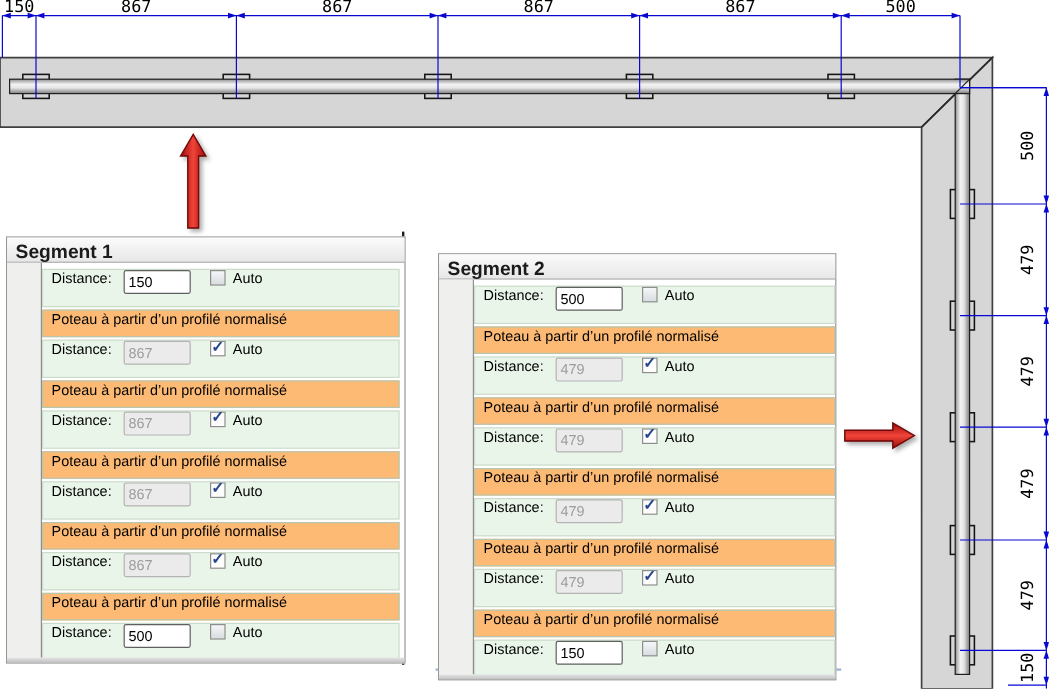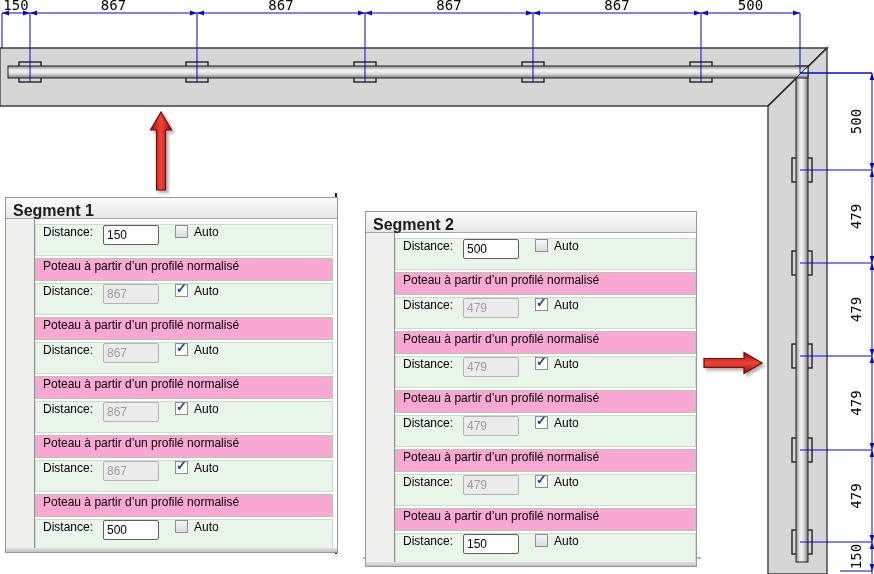--- a/index.html
+++ b/index.html
@@ -8,21 +8,21 @@
   #drawing{position:absolute;left:0;top:0}
   .dimtext{font-family:"DejaVu Sans Mono",monospace;font-size:14px;fill:#000}
   .panel{position:absolute;background:#fff;border:1px solid #979797;box-sizing:border-box}
   .panel-header{height:21px;background:linear-gradient(#fbfbfb,#e7e7e7);border-bottom:1px solid #a9a9a9;
        box-sizing:border-box;padding:4px 0 0 7px;font-size:16px;font-weight:bold;color:#1b1b1b}
   .panel-gutter{position:absolute;top:21px;left:0;width:28px;bottom:4px;background:#efefee;
        border-right:1px solid #8f8f8f}
   .panel-rows{position:absolute}
   .row{box-sizing:border-box;margin-bottom:2px;font-size:12px;color:#000;display:flex;align-items:flex-start}
   .row.d{height:32px;background:#eaf5e9;border:1px solid #ccdccc}
-  .row.p{height:23px;background:#f9a8d4;border:1px solid #b6c6af}
+  .row.p{height:23px;background:#fdba74;border:1px solid #b6c6af}
   .dl{margin-left:7px;width:56px}
   .di{margin-left:4px;width:56px;height:20px;border:1px solid #5f5f5f;border-radius:2px;
       font-family:"Liberation Sans",sans-serif;font-size:12px;padding:0 3px;background:#fff;color:#000;box-sizing:border-box}
   .di:disabled{background:#ebebeb;border-color:#b3b3b3;color:#9c9c9c}
   .cb{margin-left:16px;width:13px;height:13px;border:1px solid #8d8d8d;flex:0 0 13px;
       background:linear-gradient(#f5f6f7,#d9dde0);box-sizing:border-box;position:relative}
   .cb.checked{background:#fdfdfd}
   .cb .mark{position:absolute;left:0px;top:-4px;font-size:13px;font-weight:bold;color:#26468f}
   .al{margin-left:6px}
   .panel-footer{position:absolute;left:0;right:0;bottom:0;height:4px;background:linear-gradient(#e4e4e4,#c2c2c2)}

